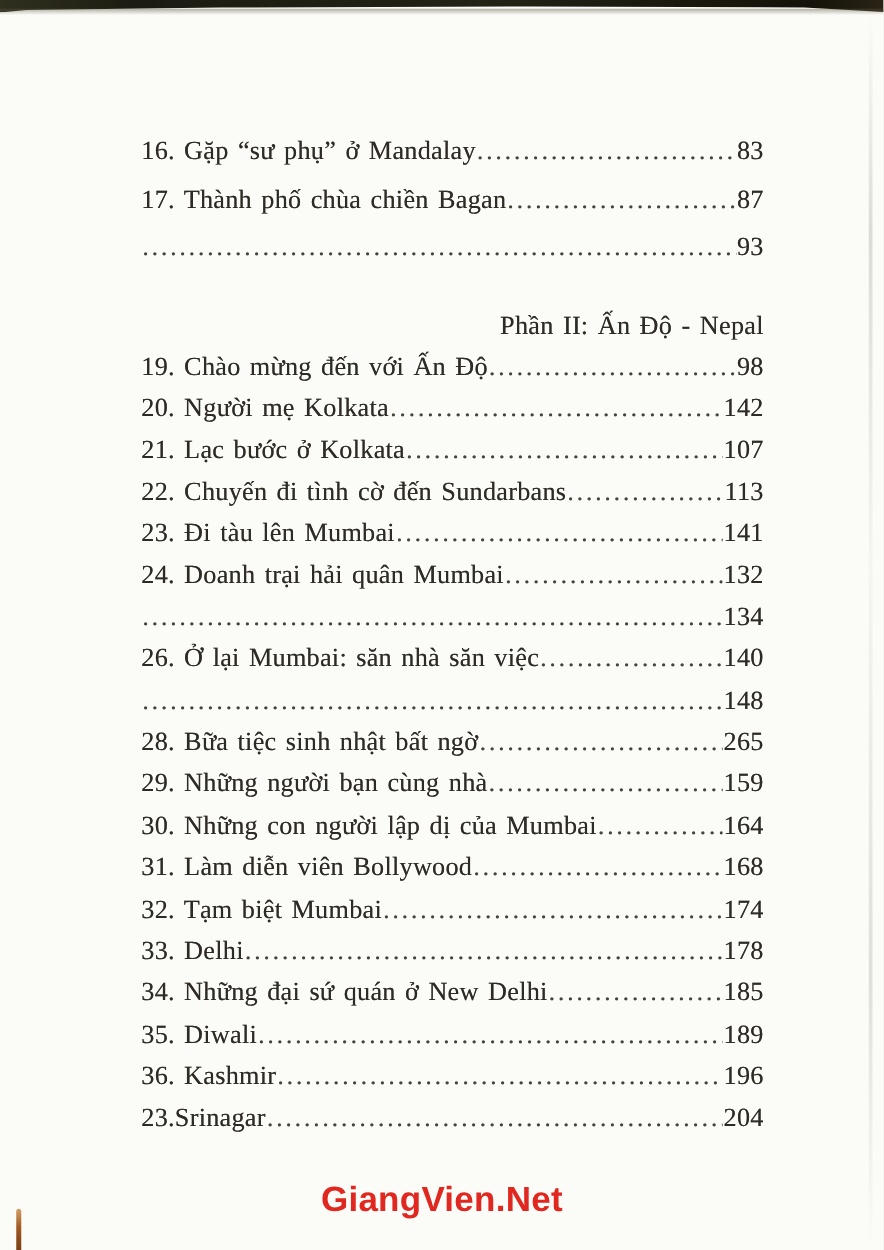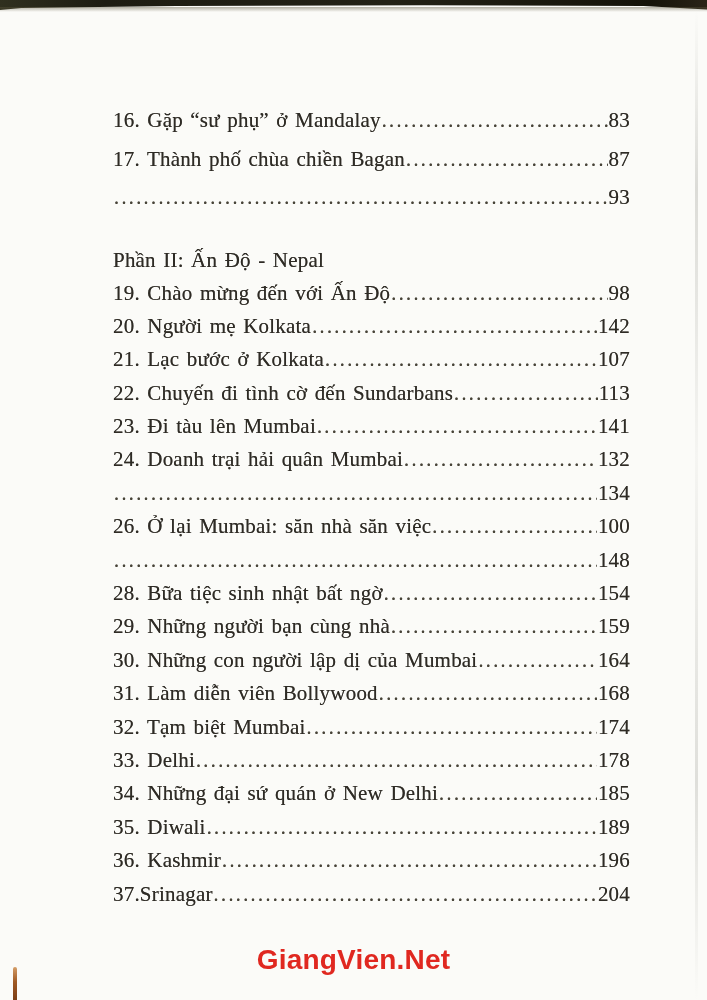--- a/index.html
+++ b/index.html
@@ -12,23 +12,24 @@
   .top-bar{
     position:absolute;top:0;left:0;width:707px;height:10px;
     background:linear-gradient(to right,#30301f,#1d1c12 15%,#232216 55%,#151309 92%,#2a2417);
     clip-path:polygon(0 0,100% 0,100% 95%,91% 60%,60% 52%,25% 60%,3% 80%,0 100%);
   }
   .top-bar-fade{
     position:absolute;top:7px;left:0;width:707px;height:5px;
     background:linear-gradient(to bottom,rgba(90,85,60,.45),rgba(90,85,60,0));
   }
   .toc{
-    position:absolute;left:113px;right:77px;top:101px;
+    position:absolute;left:113px;right:96px;top:101px;
     font-size:21px;color:#2e2b25;letter-spacing:.2px;word-spacing:2px;
     text-shadow:0 0 .5px rgba(46,43,37,.65);
+    text-align:right;
   }
   .entry{display:flex;align-items:baseline;}
   .group1 .entry{height:38.5px;line-height:38.5px;}
   .group2 .entry{height:33.4px;line-height:33.4px;}
   .entry .label{flex:none;white-space:pre;}
   .entry .leader{
     flex:1;overflow:hidden;white-space:nowrap;
     letter-spacing:2.4px;margin:0 1px;color:#44403500;
     color:#474337;font-size:20px;
   }
@@ -119,32 +120,32 @@
   </div>
 
   <div class="entry">
     <span class="leader">........................................................................................................................</span>
     <span class="pg">134</span>
   </div>
 
   <div class="entry">
     <span class="label">26. Ở lại Mumbai: săn nhà săn việc</span>
     <span class="leader">........................................................................................................................</span>
-    <span class="pg">100</span>
+    <span class="pg">140</span>
   </div>
 
   <div class="entry">
     <span class="leader">........................................................................................................................</span>
     <span class="pg">148</span>
   </div>
 
   <div class="entry">
     <span class="label">28. Bữa tiệc sinh nhật bất ngờ</span>
     <span class="leader">........................................................................................................................</span>
-    <span class="pg">154</span>
+    <span class="pg">265</span>
   </div>
 
   <div class="entry">
     <span class="label">29. Những người bạn cùng nhà</span>
     <span class="leader">........................................................................................................................</span>
     <span class="pg">159</span>
   </div>
 
   <div class="entry">
     <span class="label">30. Những con người lập dị của Mumbai</span>
@@ -182,21 +183,21 @@
     <span class="pg">189</span>
   </div>
 
   <div class="entry">
     <span class="label">36. Kashmir</span>
     <span class="leader">........................................................................................................................</span>
     <span class="pg">196</span>
   </div>
 
   <div class="entry">
-    <span class="label">37.Srinagar</span>
+    <span class="label">23.Srinagar</span>
     <span class="leader">........................................................................................................................</span>
     <span class="pg">204</span>
   </div>
 </div>
   </div>
 
   <div class="watermark" style="color: rgb(224, 40, 32);">GiangVien.Net</div>
 
   <div class="corner-mark"></div>
   <div class="right-crease"></div>

